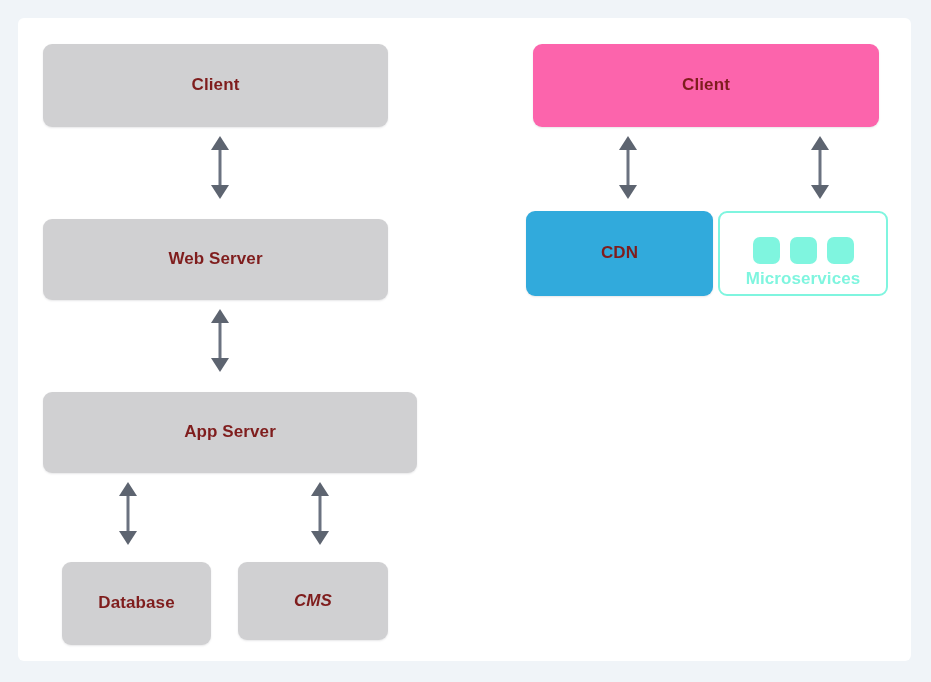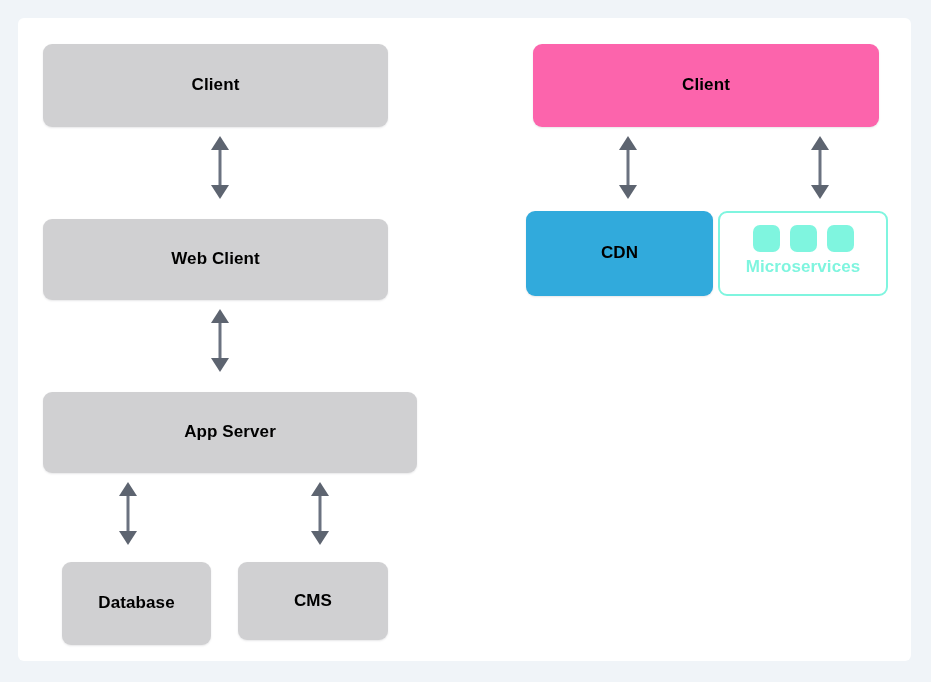--- a/index.html
+++ b/index.html
@@ -32,37 +32,37 @@
     border-radius: 9px;
     display: flex;
     align-items: center;
     justify-content: center;
     box-shadow: 0 1px 2px rgba(16,24,40,0.10);
   }
   .node .node-label {
     font-size: 17px;
     font-weight: bold;
     letter-spacing: 0.1px;
-    color: #000000;
+    color: #7f1d1d;
     text-align: center;
     line-height: 1.1;
   }
 
   .node.gray      { background: #d0d0d2; }
   .node.pink      { background: #fc64ac; }
   .node.blue      { background: #31aadc; }
 
   
   .node.group {
     background: #ffffff;
     border: 2px solid #7ff5df;
     box-shadow: none;
     flex-direction: column;
     justify-content: flex-start;
-    padding-top: 12px;
+    padding-top: 24px;
   }
   .node.group .node-label {
     color: #7ff5df;
     font-size: 17px;
     margin-top: 6px;
   }
   .ms-chips {
     display: flex;
     gap: 10px;
     justify-content: center;
@@ -92,21 +92,21 @@
 
   <div class="arrow" style="left:190px; top:118px;">
     <svg width="24" height="63" viewBox="0 0 24 63" aria-hidden="true">
       <line x1="12" y1="9" x2="12" y2="54" stroke="#6b7280" stroke-width="3"></line>
       <polygon points="12,0 21,14 3,14" fill="#5d6470"></polygon>
       <polygon points="12,63 21,49 3,49" fill="#5d6470"></polygon>
     </svg>
   </div>
 
   <div class="node gray" style="left:25px; top:201px; width:345px; height:81px;">
-    <span class="node-label">Web Client</span>
+    <span class="node-label">Web Server</span>
   </div>
 
   <div class="arrow" style="left:190px; top:291px;">
     <svg width="24" height="63" viewBox="0 0 24 63" aria-hidden="true">
       <line x1="12" y1="9" x2="12" y2="54" stroke="#6b7280" stroke-width="3"></line>
       <polygon points="12,0 21,14 3,14" fill="#5d6470"></polygon>
       <polygon points="12,63 21,49 3,49" fill="#5d6470"></polygon>
     </svg>
   </div>
 
@@ -127,21 +127,21 @@
       <line x1="12" y1="9" x2="12" y2="54" stroke="#6b7280" stroke-width="3"></line>
       <polygon points="12,0 21,14 3,14" fill="#5d6470"></polygon>
       <polygon points="12,63 21,49 3,49" fill="#5d6470"></polygon>
     </svg>
   </div>
 
   <div class="node gray" style="left:44px; top:544px; width:149px; height:83px;">
     <span class="node-label">Database</span>
   </div>
 
-  <div class="node gray" style="left:220px; top:544px; width:150px; height:78px;">
+  <div class="node gray" style="left:220px; top:544px; width:150px; height:78px;font-style:italic;">
     <span class="node-label">CMS</span>
   </div>
 
   <div class="node pink" style="left:515px; top:26px; width:346px; height:83px;">
     <span class="node-label">Client</span>
   </div>
 
   <div class="arrow" style="left:598px; top:118px;">
     <svg width="24" height="63" viewBox="0 0 24 63" aria-hidden="true">
       <line x1="12" y1="9" x2="12" y2="54" stroke="#6b7280" stroke-width="3"></line>

